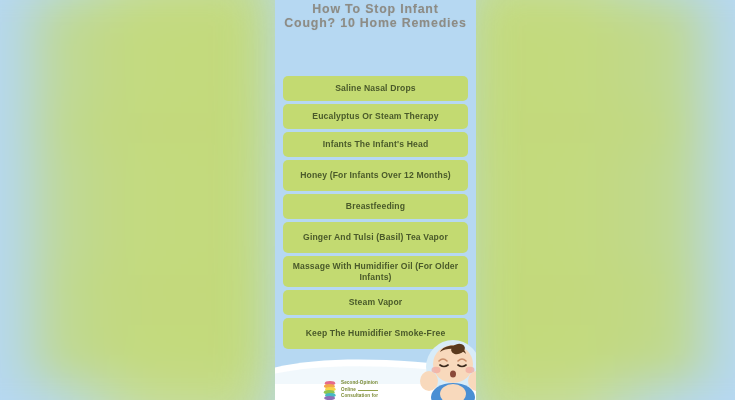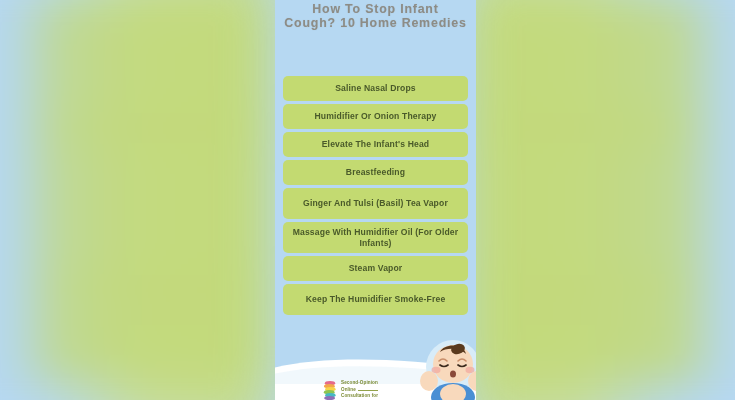--- a/index.html
+++ b/index.html
@@ -133,22 +133,23 @@
 
 <div id="poster">
 
   <div id="title">
     <div>How To Stop Infant</div>
     <div>Cough? 10 Home Remedies</div>
   </div>
 
   <div id="list">
     <div class="remedy">Saline Nasal Drops</div>
-    <div class="remedy">Humidifier Or Onion Therapy</div>
-    <div class="remedy">Elevate The Infant's Head</div>
+    <div class="remedy">Eucalyptus Or Steam Therapy</div>
+    <div class="remedy">Infants The Infant's Head</div>
+    <div class="remedy two-line">Honey (For Infants Over 12 Months)</div>
     <div class="remedy">Breastfeeding</div>
     <div class="remedy two-line">Ginger And Tulsi (Basil) Tea Vapor</div>
     <div class="remedy two-line">Massage With Humidifier Oil (For Older Infants)</div>
     <div class="remedy">Steam Vapor</div>
     <div class="remedy two-line">Keep The Humidifier Smoke-Free</div>
   </div>
 
   <div id="wave">
     <svg viewBox="0 0 205 46" preserveAspectRatio="none">
       <path d="M0,16 C45,2 120,2 205,16 L205,46 L0,46 Z" fill="#ffffff"></path>

